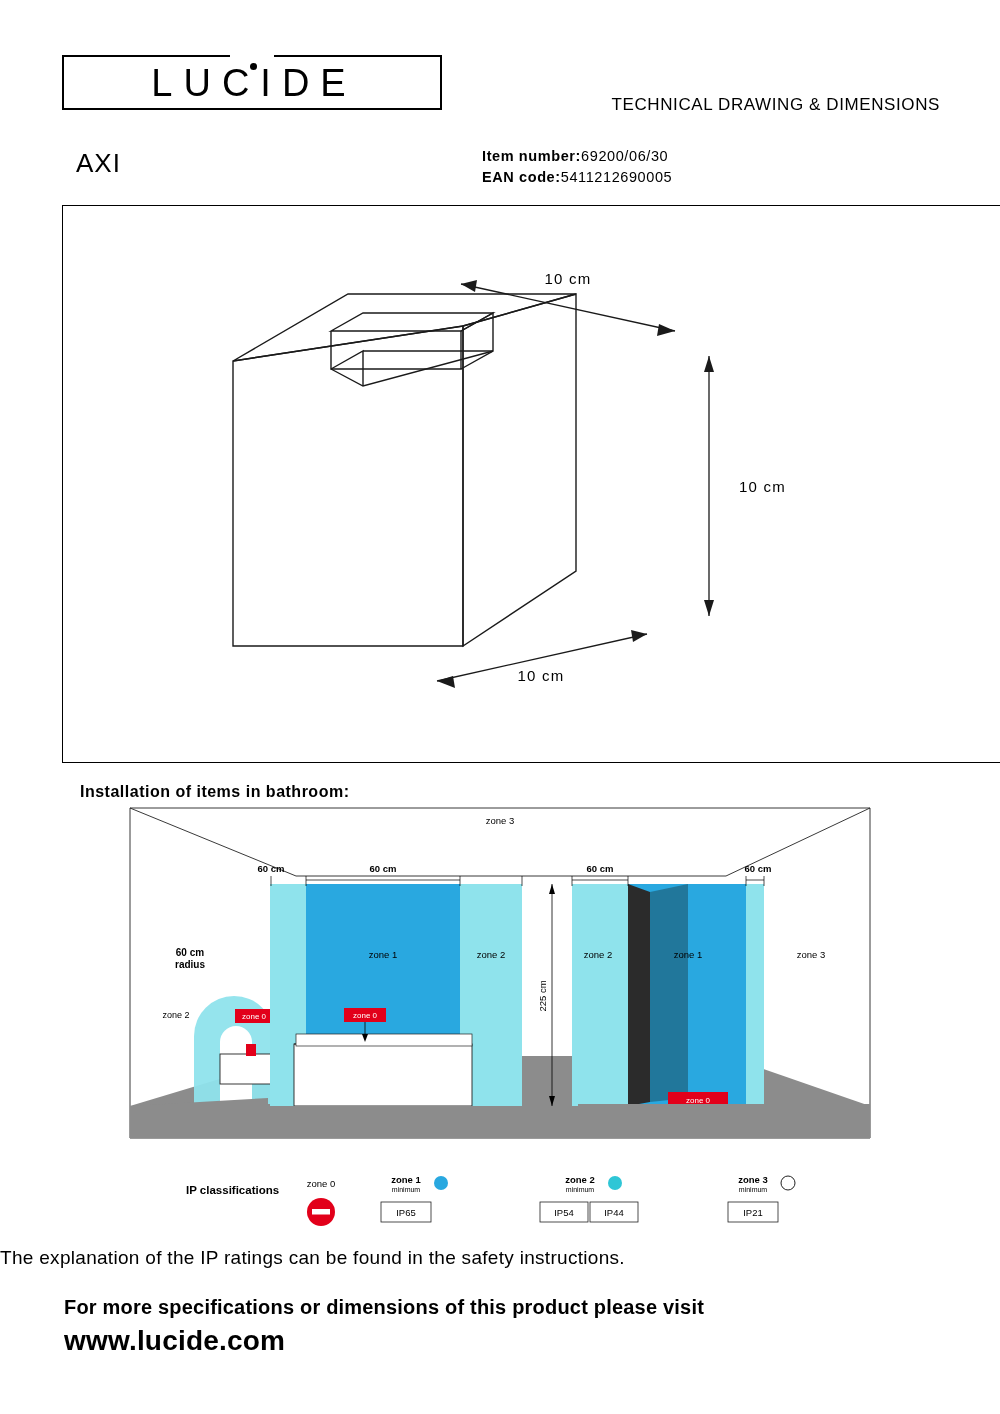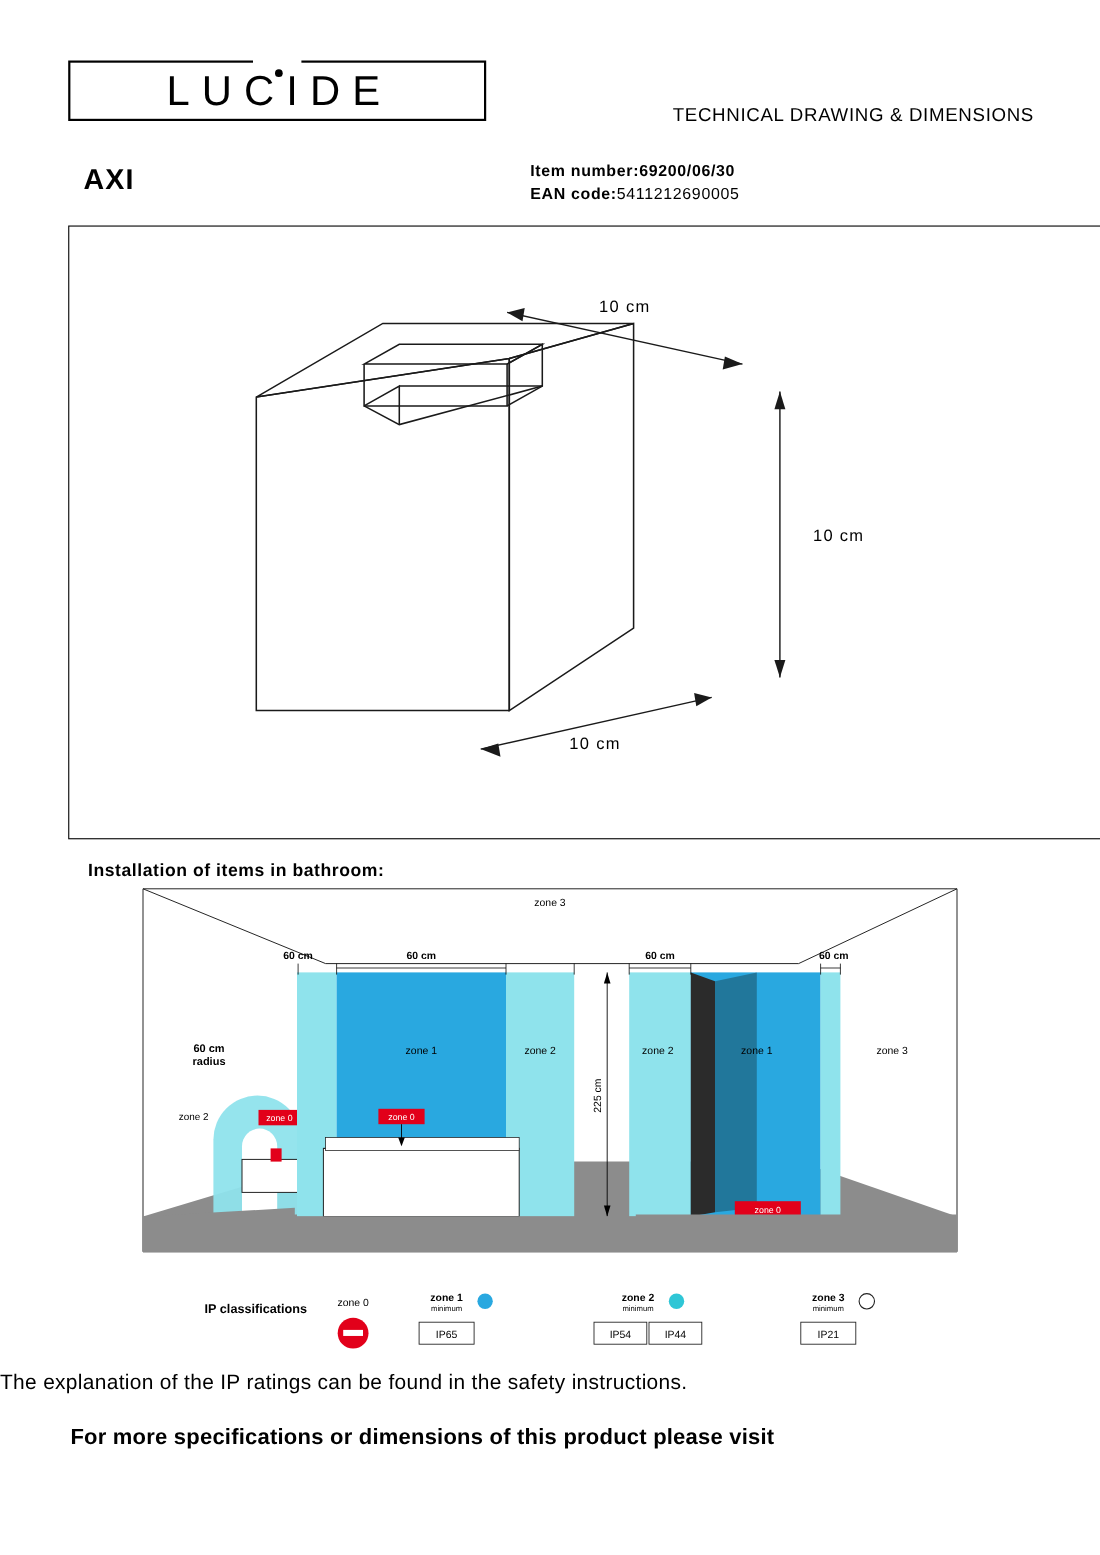--- a/index.html
+++ b/index.html
@@ -78,21 +78,21 @@
     white-space: nowrap;
     margin-top: 32px;
   }
 
   
   .product-name {
     position: absolute;
     left: 76px;
     top: 148px;
     font-size: 26px;
-    font-weight: bold;
+    font-weight: normal;
     letter-spacing: 1px;
     text-align: right;
   }
   .item-block {
     position: absolute;
     left: 482px;
     top: 146px;
     font-size: 14.5px;
     line-height: 21px;
     letter-spacing: 0.6px;
@@ -168,21 +168,21 @@
       <div class="logo-text">LUCIDE</div>
       <div class="logo-gap"></div>
       <div class="logo-dot"></div>
     </div>
     <div class="header-title">TECHNICAL DRAWING &amp; DIMENSIONS</div>
   </div>
 
   <div class="product-name">AXI</div>
   <div class="item-block">
     <div>
-      <b>Item number:</b><b style="font-weight:bold;margin-top:44px;">69200/06/30</b>
+      <b>Item number:</b><b style="font-weight:normal;margin-top:44px;">69200/06/30</b>
     </div>
     <div>
       <b>EAN code:</b><span>5411212690005</span>
     </div>
   </div>
 
   <div class="drawing-frame">
     <svg width="876" height="556" viewBox="0 0 876 556">
 
       <g fill="none" stroke="#1a1a1a" stroke-width="1.4">
@@ -348,14 +348,15 @@
       <text x="625" y="386" text-anchor="middle" font-size="7" class="zlabel" fill="#000">minimum</text>
       <circle cx="660" cy="377" r="7" fill="#ffffff" stroke="#222" stroke-width="1"></circle>
       <rect x="600" y="396" width="50" height="20" fill="#ffffff" stroke="#222" stroke-width="0.8"></rect>
       <text x="625" y="410" text-anchor="middle" font-size="9.5" class="zlabel" fill="#000">IP21</text>
     </svg>
   </div>
 
   <div class="ip-note">The explanation of the IP ratings can be found in the safety instructions.</div>
 
   <div class="footer-line1">For more specifications or dimensions of this product please visit</div>
+  <div class="footer-line2">www.lucide.com</div>
 
 </div>
 
 </body></html>

